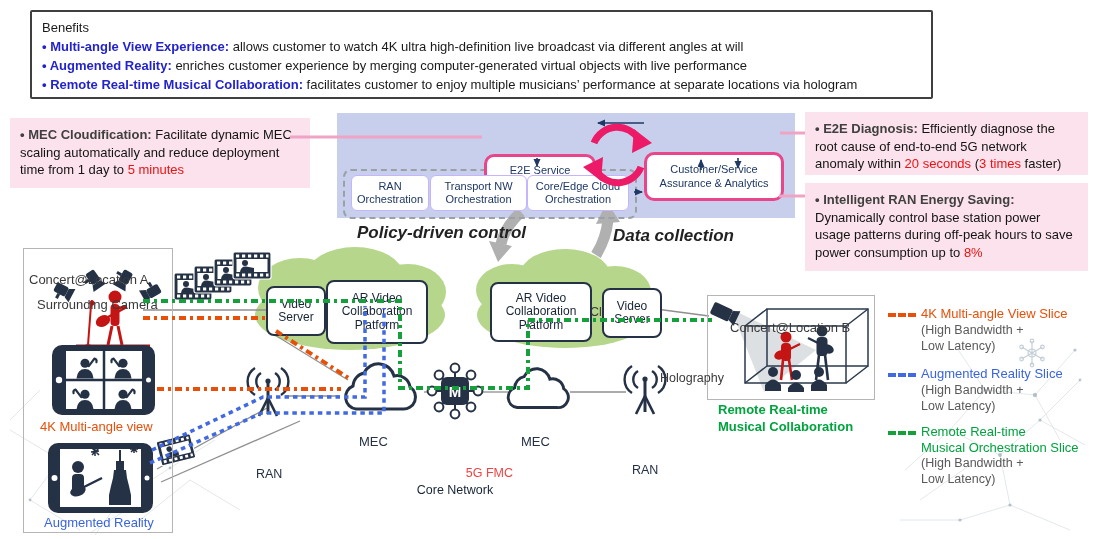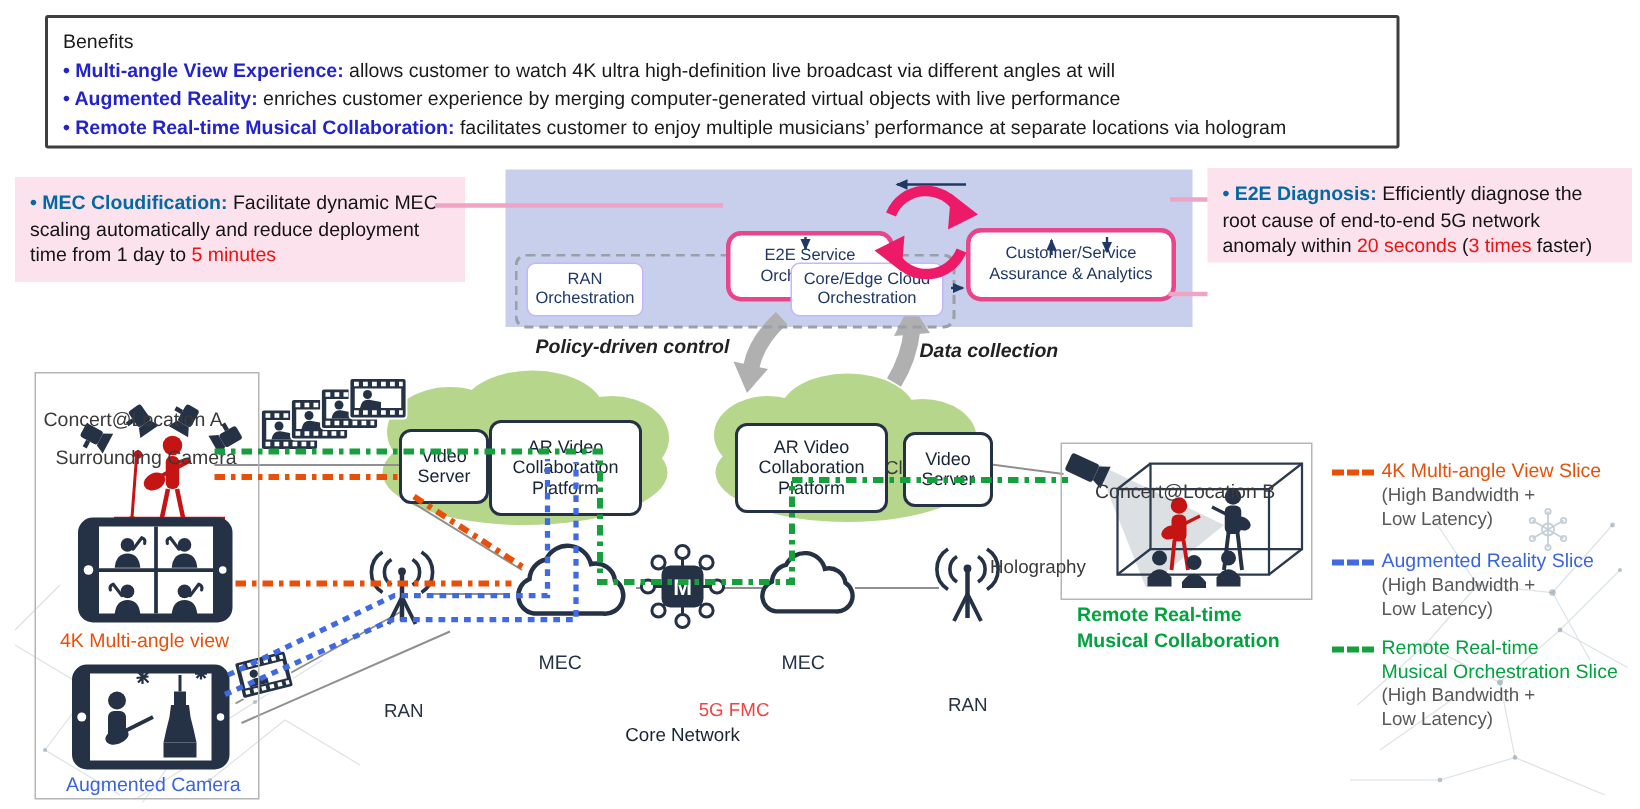--- a/index.html
+++ b/index.html
@@ -6,34 +6,34 @@
   #stage{position:relative;width:1093px;height:539px;background:#fff;overflow:hidden;
          font-family:"Liberation Sans","DejaVu Sans",sans-serif;color:#1a1a1a;}
   .abs{position:absolute;}
   svg.layer{position:absolute;left:0;top:0;pointer-events:none;}
   
   .benefits{left:30px;top:10px;width:879px;height:73px;background:#fff;border:2px solid #3f3f3f;
             border-radius:2px;padding:6px 10px;font-size:13px;line-height:19px;}
   .blead{color:#2323cb;font-weight:bold;}
   
   .callout{background:#fbe2ec;font-size:13px;line-height:17.5px;padding:8px 10px;color:#141414;}
-  .callout .blead{color:#0369a1;margin-top:24px;}
+  .callout .blead{color:#404040;margin-top:24px;}
   .red{color:#ed1111;}
   .co-mec{left:10px;top:118px;width:280px;height:54px;}
   .co-diag{left:805px;top:112px;width:263px;height:47px;}
   .co-energy{left:805px;top:183px;width:263px;height:72px;}
   
   .panel{left:337px;top:113px;width:458px;height:105px;background:#c7cfed;}
   .obox{background:#fff;border:3px solid #e8458b;border-radius:10px;color:#1f3864;
         font-size:11px;line-height:13.5px;display:flex;align-items:center;justify-content:center;
         text-align:center;margin-top:38px;}
   .sbox{background:#fff;border:1px solid #c4b5fd;border-radius:6px;color:#1f3864;
         font-size:11px;line-height:13px;display:flex;align-items:center;justify-content:center;text-align:center;}
   .dashedbox{border:2px dashed #9aa0a6;border-radius:8px;}
-  .flowlabel{font-style:italic;font-weight:bold;font-size:13px;color:#222;}
+  .flowlabel{font-style:italic;font-weight:bold;font-size:17px;color:#222;}
   
   .lbl{font-size:12.5px;color:#3a3a3a;white-space:nowrap;margin-top:44px;}
   .nodebox{background:#fff;border:2px solid #253246;border-radius:8px;color:#172436;
            font-size:12px;line-height:13.5px;display:flex;align-items:center;justify-content:center;text-align:center;}
   .locbox{border:1.5px solid #b5b5b5;}
   .orange{color:#e8500a;} .blue{color:#3a64dd;} .green{color:#00a33e;}
   .legend-name{font-size:13px;white-space:nowrap;}
   .legend-sub{font-size:12.5px;color:#595959;white-space:nowrap;}
   .swatch{height:0;border-top:4px dashed;width:28px;}
 </style>
@@ -306,43 +306,49 @@
     <div><span class="blead">• Augmented Reality:</span><span> enriches customer experience by merging computer-generated virtual objects with live performance</span></div>
     <div><span class="blead">• Remote Real-time Musical Collaboration:</span><span> facilitates customer to enjoy multiple musicians’ performance at separate locations via hologram</span></div>
   </div>
 
   <div class="abs callout co-mec">
     <span class="blead">• MEC Cloudification:</span><span> Facilitate dynamic MEC scaling automatically and reduce deployment time from 1 day to </span><span class="red">5 minutes</span>
   </div>
   <div class="abs callout co-diag">
     <span class="blead">• E2E Diagnosis:</span><span> Efficiently diagnose the root cause of end-to-end 5G network anomaly within </span><span class="red">20 seconds</span><span> (</span><span class="red">3 times</span><span> faster)</span>
   </div>
+  <div class="abs callout co-energy">
+    <span class="blead">• Intelligent RAN Energy Saving:</span><span> Dynamically control base station power usage patterns during off-peak hours to save power consumption up to </span><span class="red">8%</span>
+  </div>
 
   <div class="abs panel"></div>
   <div class="abs dashedbox" style="left:343px;top:169px;width:290px;height:46px;z-index:2"></div>
   <div class="abs obox" style="left:484px;top:116px;width:106px;height:41px;z-index:2">
       <span>E2E Service Orchestration</span>
     </div>
   <div class="abs obox" style="left:644px;top:114px;width:134px;height:43px;z-index:2">
       <span>Customer/Service Assurance &amp; Analytics</span>
     </div>
   <div class="abs sbox" style="left:351px;top:175px;width:76px;height:34px;z-index:2">
       <span>RAN Orchestration</span>
     </div>
+  <div class="abs sbox" style="left:430px;top:175px;width:95px;height:34px;z-index:2">
+      <span>Transport NW Orchestration</span>
+    </div>
   <div class="abs sbox" style="left:527px;top:175px;width:100px;height:34px;z-index:2">
       <span>Core/Edge Cloud Orchestration</span>
     </div>
   <div class="abs flowlabel" style="left:357px;top:223px;z-index:2">Policy-driven control</div>
   <div class="abs flowlabel" style="left:613px;top:226px;z-index:2">Data collection</div>
 
   <div class="abs lbl" style="left:29px;top:228px;font-size:13px;z-index:2">Concert@Location A</div>
   <div class="abs locbox" style="left:23px;top:248px;width:148px;height:283px;z-index:1"></div>
   <div class="abs lbl" style="left:37px;top:253px;font-size:13px;z-index:2">Surrounding Camera</div>
   <div class="abs orange" style="left:40px;top:419px;font-size:13px;z-index:2;white-space:nowrap">4K Multi-angle view</div>
-  <div class="abs blue" style="left:44px;top:515px;font-size:13px;z-index:2;white-space:nowrap">Augmented Camera</div>
+  <div class="abs blue" style="left:44px;top:515px;font-size:13px;z-index:2;white-space:nowrap">Augmented Reality</div>
 
   <div class="abs lbl" style="left:281px;top:261px;z-index:2">Edge Network/Cloud</div>
   <div class="abs lbl" style="left:508px;top:261px;z-index:2">Edge Network/Cloud</div>
   <div class="abs nodebox" style="left:266px;top:286px;width:56px;height:46px;z-index:2">
       <span>Video Server</span>
     </div>
   <div class="abs nodebox" style="left:326px;top:280px;width:98px;height:60px;z-index:2">
       <span>AR Video Collaboration Platform</span>
     </div>
   <div class="abs nodebox" style="left:490px;top:282px;width:98px;height:56px;z-index:2">

